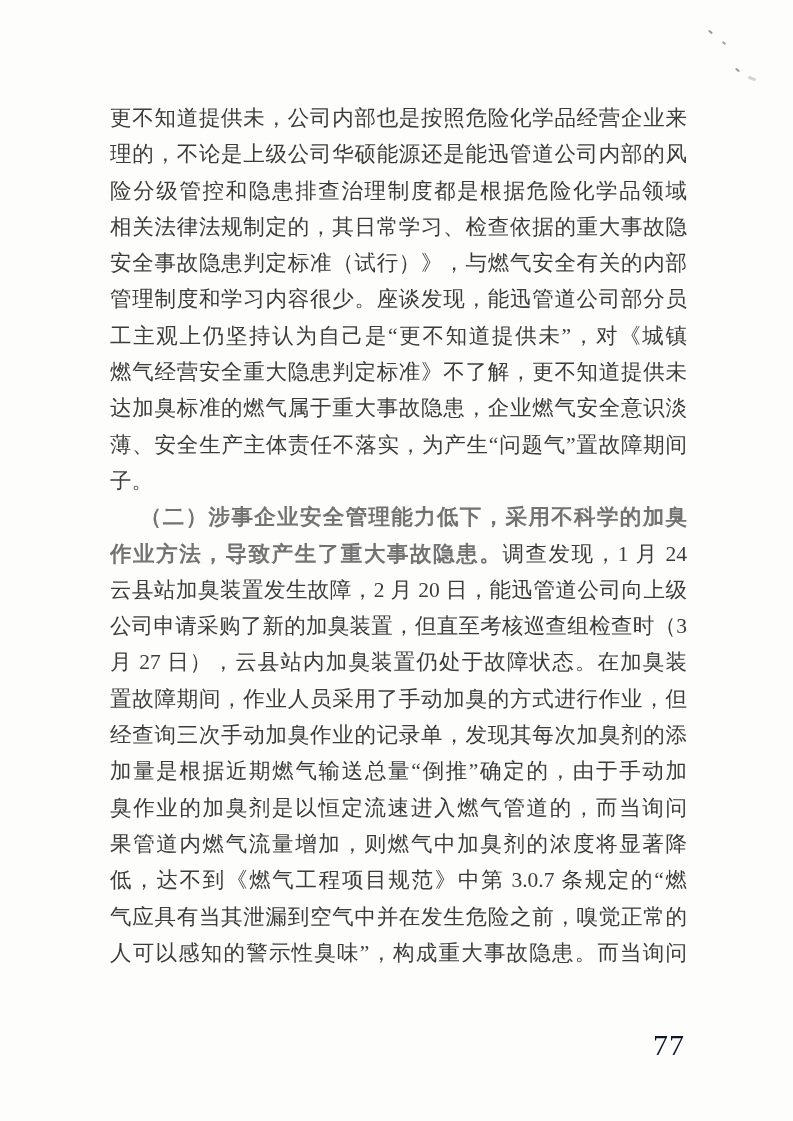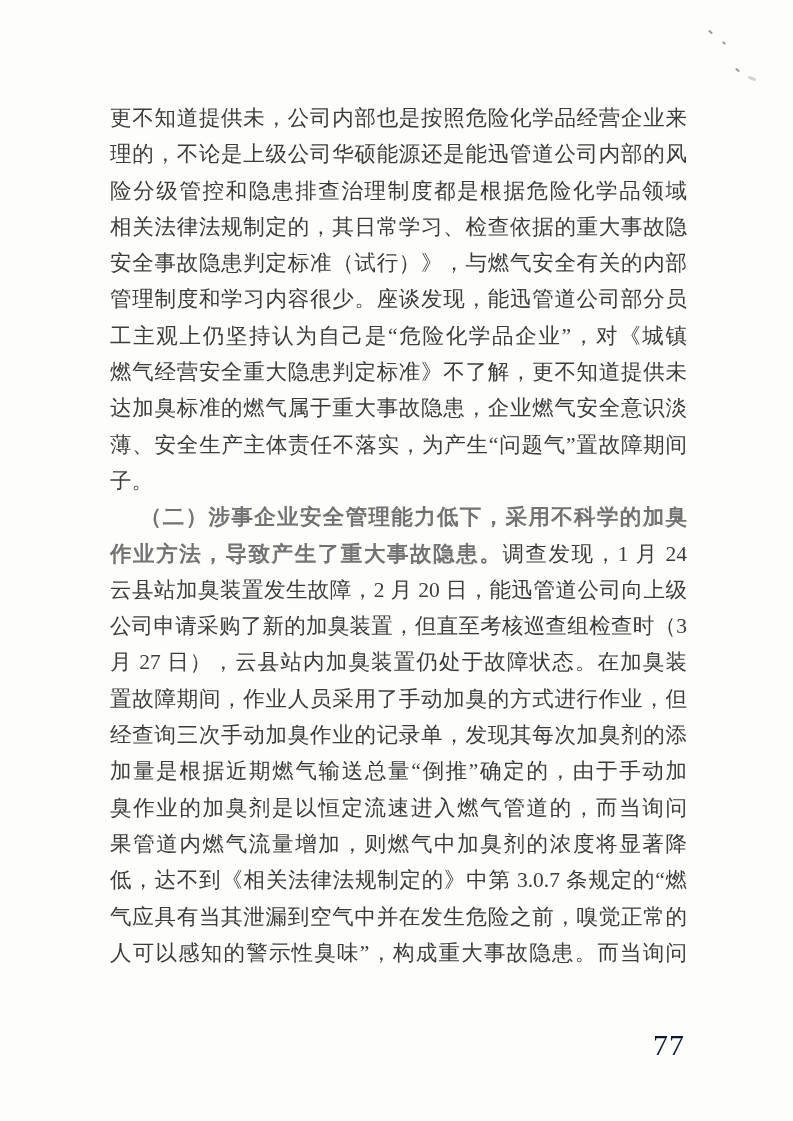--- a/index.html
+++ b/index.html
@@ -67,34 +67,34 @@
   <span class="speckle spk3"></span>
   <span class="speckle spk4"></span>
 
   <div class="text-block" id="text-block">
       <div class="line"><span>更不知道提供未，公司内部也是按照危险化学品经营企业来管</span></div>
       <div class="line"><span>理的，不论是上级公司华硕能源还是能迅管道公司内部的风</span></div>
       <div class="line"><span>险分级管控和隐患排查治理制度都是根据危险化学品领域</span></div>
       <div class="line"><span>相关法律法规制定的，其日常学习、检查依据的重大事故隐</span></div>
       <div class="line"><span>安全事故隐患判定标准（试行）》，与燃气安全有关的内部</span></div>
       <div class="line"><span>管理制度和学习内容很少。座谈发现，能迅管道公司部分员</span></div>
-      <div class="line"><span>工主观上仍坚持认为自己是“危险化学品企业”，对《城镇</span></div>
+      <div class="line"><span>工主观上仍坚持认为自己是“更不知道提供未”，对《城镇</span></div>
       <div class="line"><span>燃气经营安全重大隐患判定标准》不了解，更不知道提供未</span></div>
       <div class="line"><span>达加臭标准的燃气属于重大事故隐患，企业燃气安全意识淡</span></div>
       <div class="line"><span>薄、安全生产主体责任不落实，为产生“问题气”置故障期间</span></div>
       <div class="line end"><span>子。</span></div>
       <div class="line indent"><span class="seg-bold">（二）涉事企业安全管理能力低下，采用不科学的加臭</span></div>
       <div class="line"><span class="seg-bold">作业方法，导致产生了重大事故隐患。</span><span>调查发现，1 月 24 日，</span></div>
       <div class="line"><span>云县站加臭装置发生故障，2 月 20 日，能迅管道公司向上级</span></div>
       <div class="line"><span>公司申请采购了新的加臭装置，但直至考核巡查组检查时（3</span></div>
       <div class="line"><span>月 27 日），云县站内加臭装置仍处于故障状态。在加臭装</span></div>
       <div class="line"><span>置故障期间，作业人员采用了手动加臭的方式进行作业，但</span></div>
       <div class="line"><span>经查询三次手动加臭作业的记录单，发现其每次加臭剂的添</span></div>
       <div class="line"><span>加量是根据近期燃气输送总量“倒推”确定的，由于手动加</span></div>
       <div class="line"><span>臭作业的加臭剂是以恒定流速进入燃气管道的，而当询问</span></div>
       <div class="line"><span>果管道内燃气流量增加，则燃气中加臭剂的浓度将显著降</span></div>
-      <div class="line"><span>低，达不到《相关法律法规制定的》中第 3.0.7 条规定的“燃</span></div>
+      <div class="line"><span>低，达不到《燃气工程项目规范》中第 3.0.7 条规定的“燃</span></div>
       <div class="line"><span>气应具有当其泄漏到空气中并在发生危险之前，嗅觉正常的</span></div>
       <div class="line"><span>人可以感知的警示性臭味”，构成重大事故隐患。而当询问</span></div>
     </div>
 
   <div class="page-number">77</div>
 </div>
 
 </body></html>

